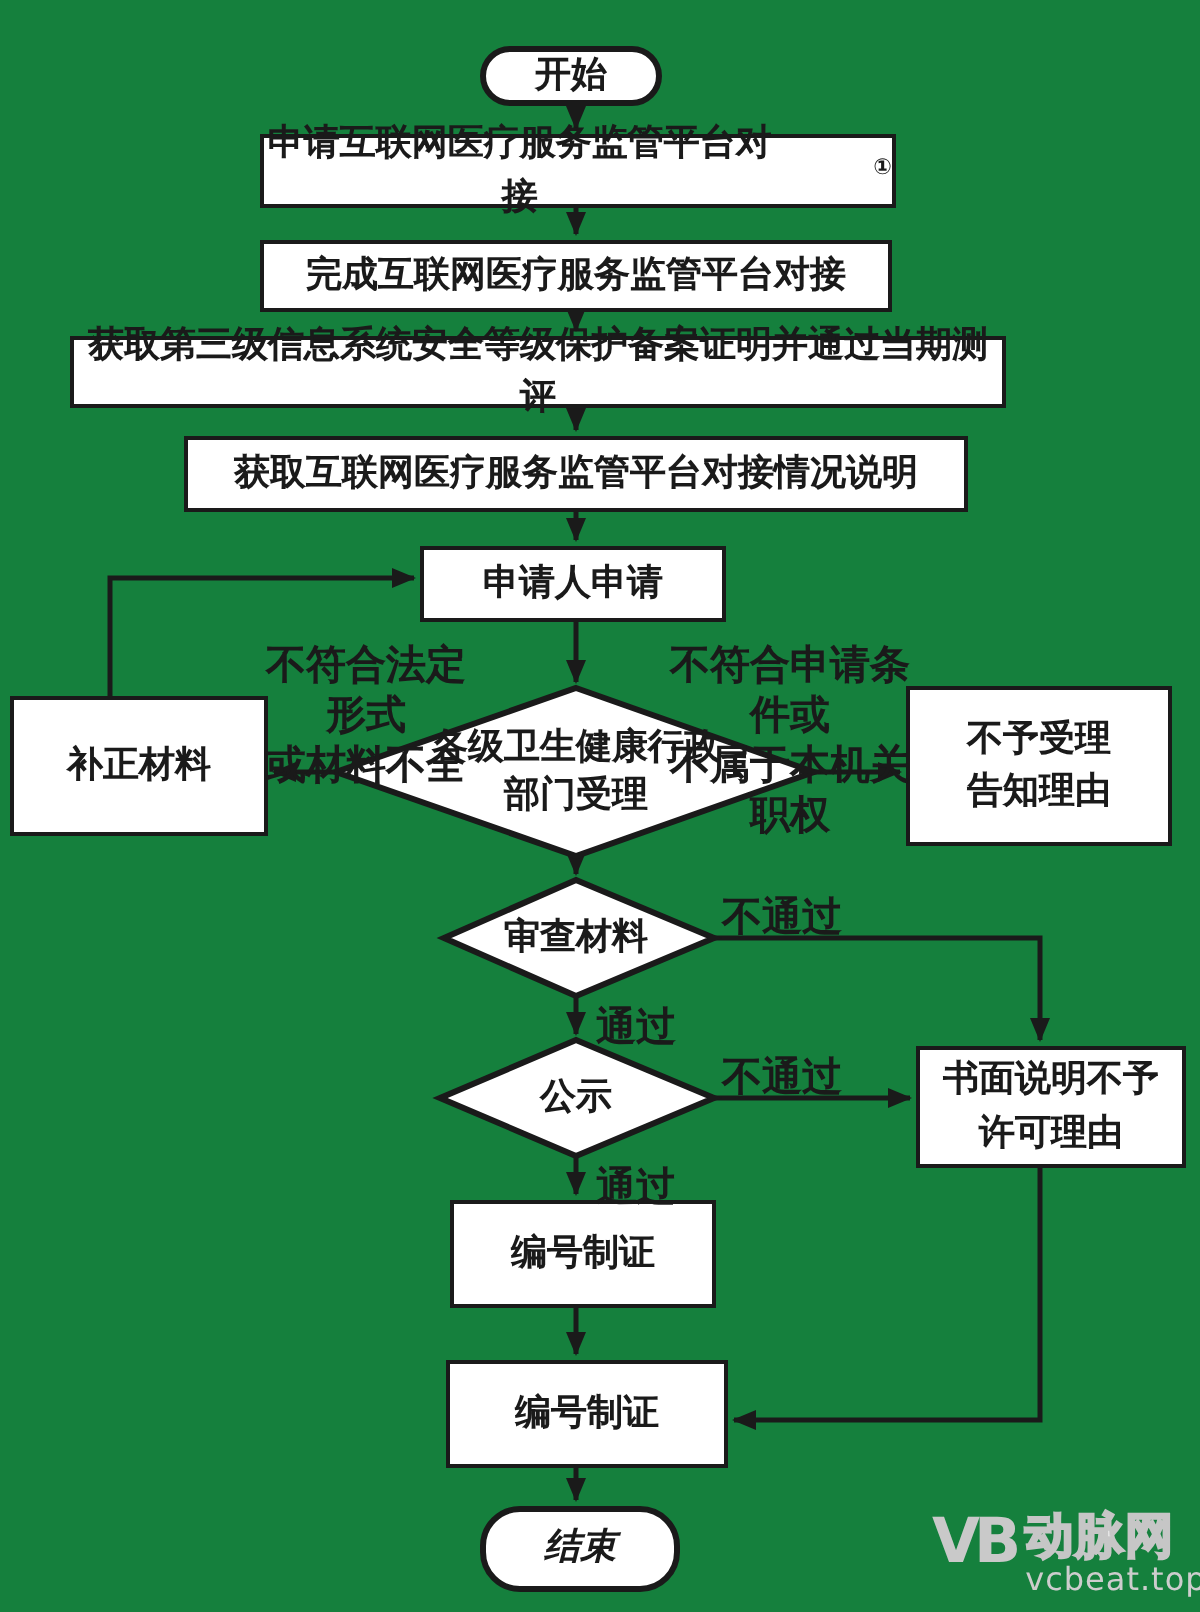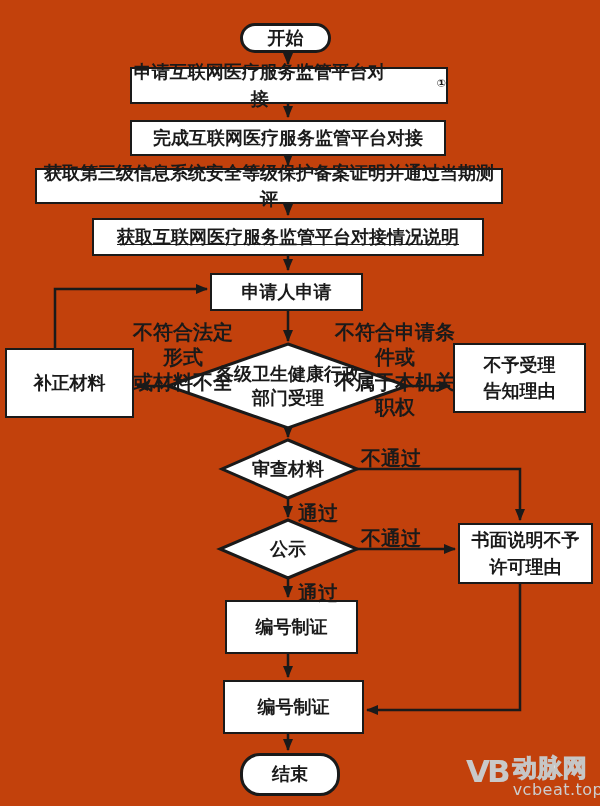--- a/index.html
+++ b/index.html
@@ -1,20 +1,20 @@
 <!DOCTYPE html>
 <html><head>
 <meta charset="utf-8">
 <style>
   html, body { margin: 0; padding: 0; background: #ffffff; }
   .canvas {
     position: relative;
     width: 600px;
     height: 806px;
-    background: #c2410c;
+    background: #15803d;
     font-family: "DejaVu Sans", "Liberation Sans", sans-serif;
     color: #1a1a1a;
     overflow: hidden;
   }
   .connectors {
     position: absolute;
     left: 0; top: 0;
     width: 600px; height: 806px;
   }
   .node {
@@ -128,37 +128,37 @@
   <div class="node terminal" style="left:240px; top:23px; width:91px; height:30px;">开始</div>
 
   <div class="node" style="left:130px; top:67px; width:318px; height:37px;gap:48px;">
     <span>申请互联网医疗服务监管平台对接</span><sup class="footnote">①</sup>
   </div>
 
   <div class="node" style="left:130px; top:120px; width:316px; height:36px;">完成互联网医疗服务监管平台对接</div>
 
   <div class="node" style="left:35px; top:168px; width:468px; height:36px;">获取第三级信息系统安全等级保护备案证明并通过当期测评</div>
 
-  <div class="node" style="left:92px; top:218px; width:392px; height:38px;text-decoration:underline;">获取互联网医疗服务监管平台对接情况说明</div>
+  <div class="node" style="left:92px; top:218px; width:392px; height:38px;">获取互联网医疗服务监管平台对接情况说明</div>
 
   <div class="node" style="left:210px; top:273px; width:153px; height:38px;">申请人申请</div>
 
   <div class="node" style="left:5px; top:348px; width:129px; height:70px;">补正材料</div>
 
-  <div class="node" style="left:453px; top:343px; width:133px; height:70px;">不予受理
+  <div class="node" style="left:453px; top:343px; width:133px; height:80px;">不予受理
 告知理由</div>
 
   <div class="node" style="left:225px; top:600px; width:133px; height:54px;">编号制证</div>
 
   <div class="node" style="left:458px; top:523px; width:135px; height:61px;">书面说明不予
 许可理由</div>
 
   <div class="node" style="left:223px; top:680px; width:141px; height:54px;">编号制证</div>
 
-  <div class="node terminal" style="left:240px; top:753px; width:100px; height:43px;">结束</div>
+  <div class="node terminal" style="left:240px; top:753px; width:100px; height:43px;font-style:italic;">结束</div>
 
   <div class="diamond-label" style="left:188px; top:360px; width:200px; height:52px;">各级卫生健康行政
 部门受理</div>
   <div class="diamond-label" style="left:223px; top:458px; width:130px; height:22px;">审查材料</div>
   <div class="diamond-label" style="left:238px; top:538px; width:100px; height:22px;">公示</div>
 
   <div class="edge-label" style="left:130px; top:320px; width:106px;">不符合法定形式
 或材料不全</div>
   <div class="edge-label" style="left:333px; top:320px; width:124px;">不符合申请条件或
 不属于本机关职权</div>

